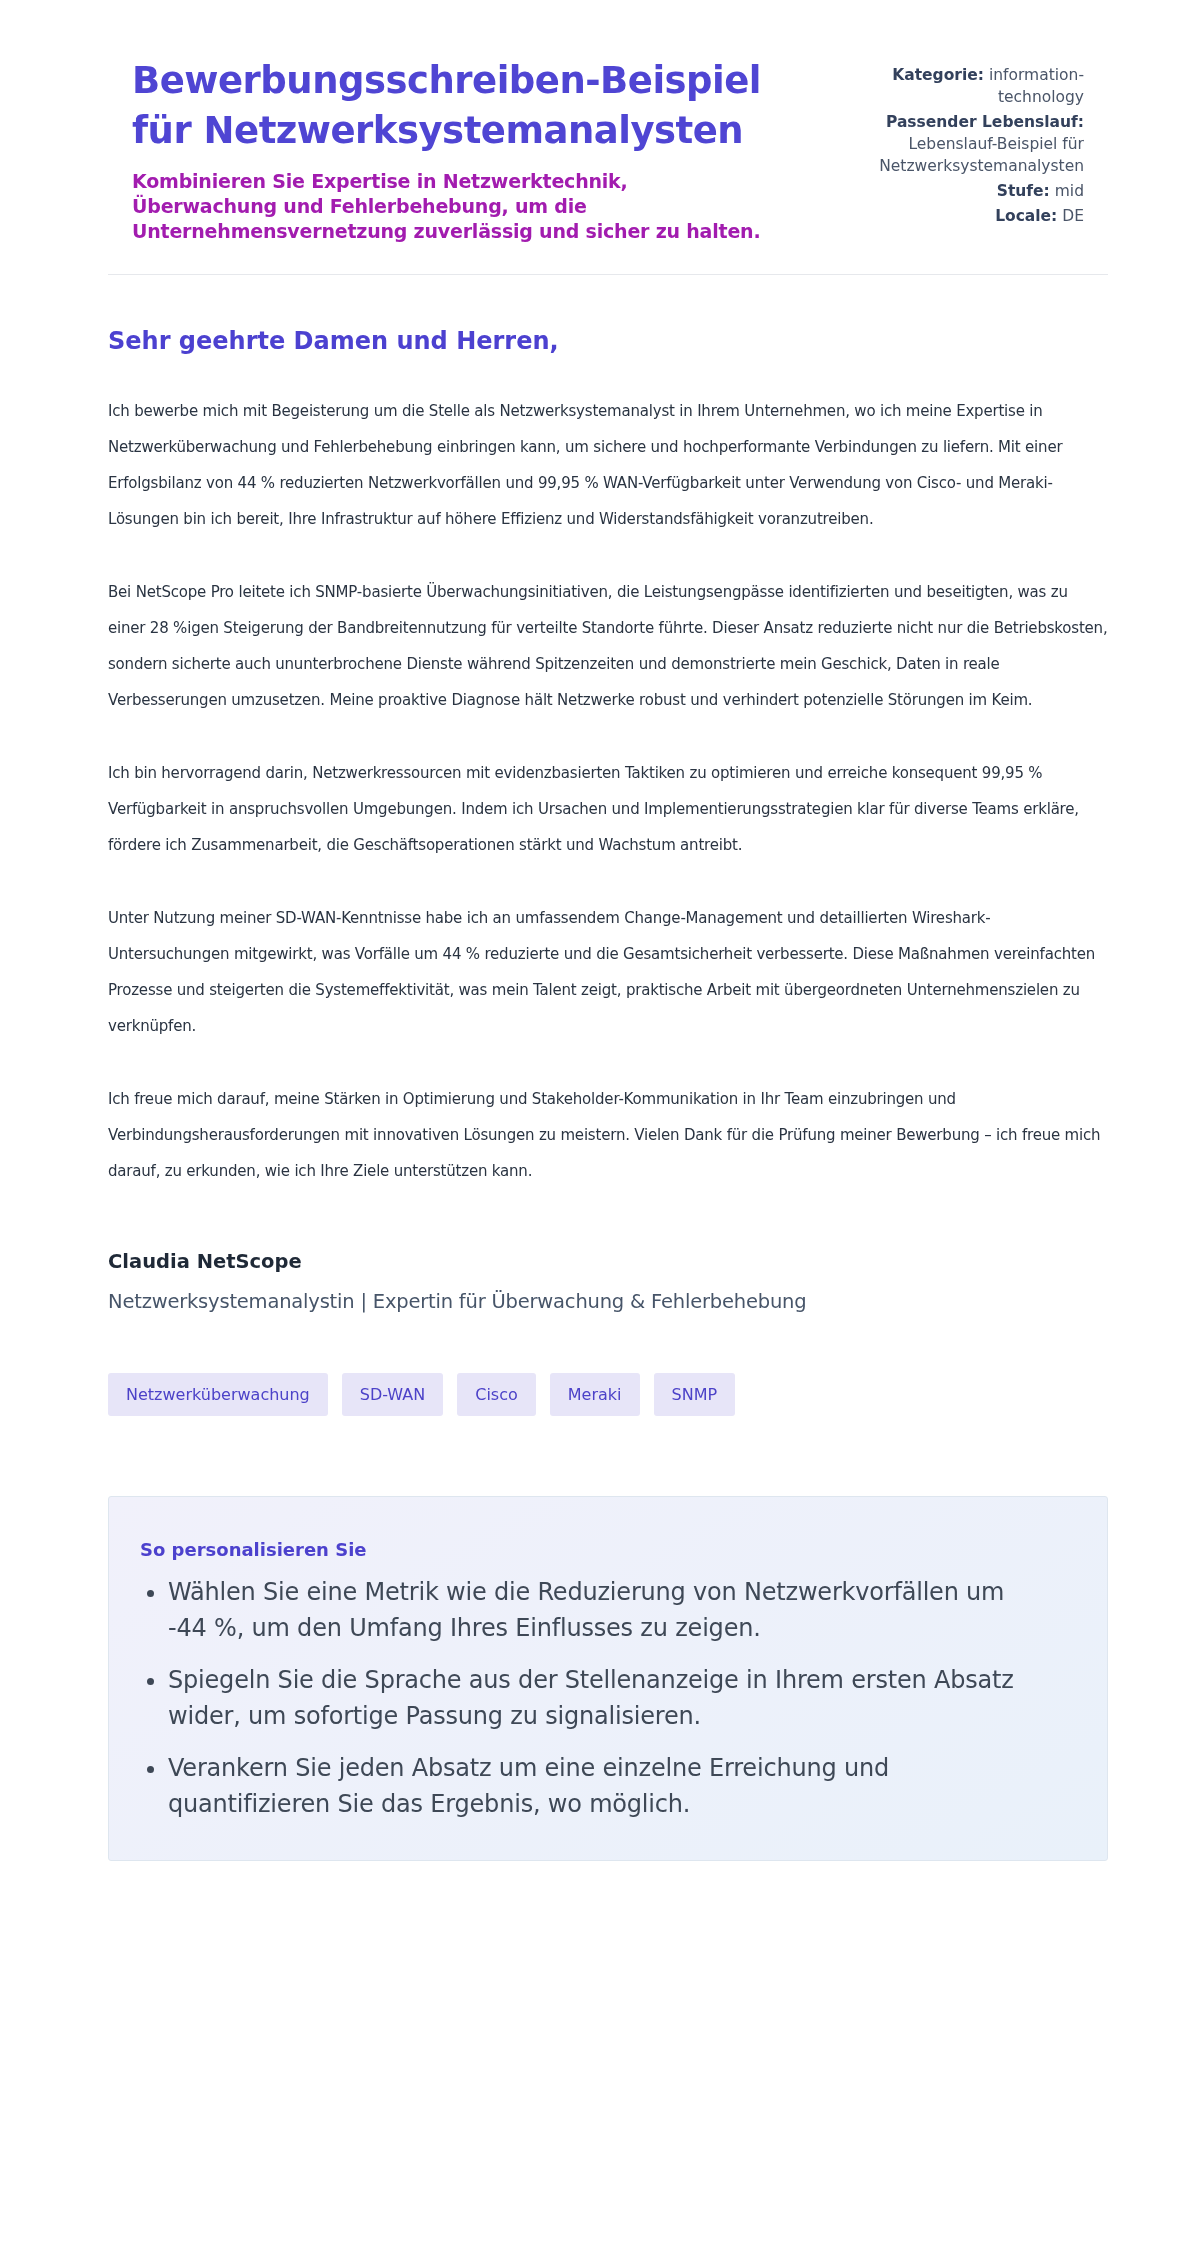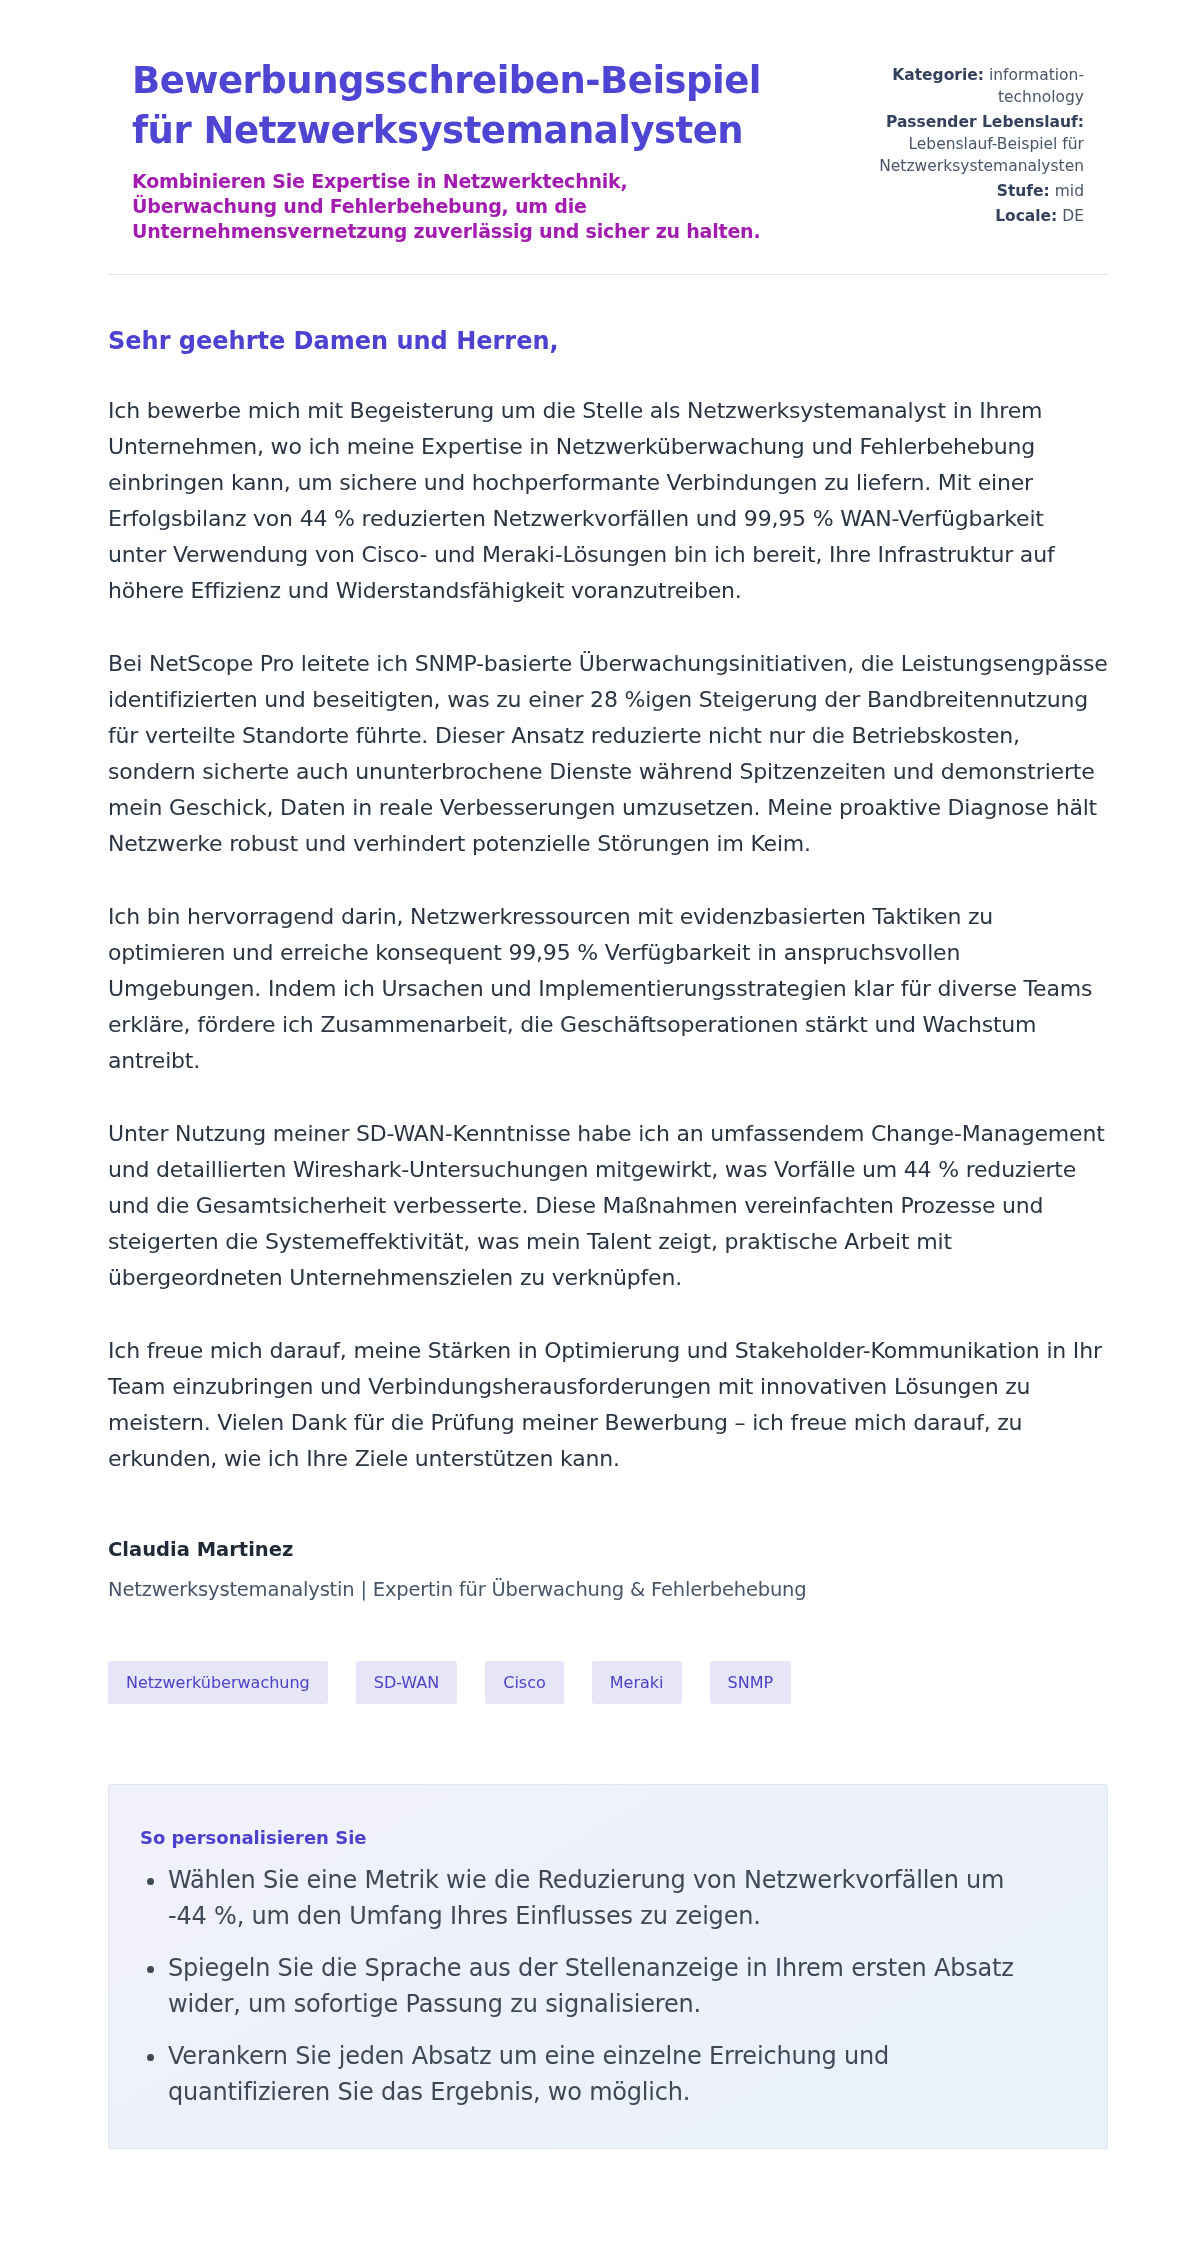--- a/index.html
+++ b/index.html
@@ -57,41 +57,41 @@
 
   
   .greeting {
     margin: 52px 0 38px 0;
     font-size: 24px;
     font-weight: 700;
     color: #4c41d0;
   }
   .para {
     margin: 0 0 37px 0;
-    font-size: 22px;
+    font-size: 15px;
     line-height: 36px;
     letter-spacing: -0.2px;
     color: #2a3442;
     max-width: 1000px;
   }
   .sig-name {
     margin: 61px 0 0 0;
     font-size: 19.5px;
     font-weight: 700;
     color: #1f2937;
   }
   .sig-role {
     margin: 17px 0 0 0;
     font-size: 19.5px;
     color: #475569;
     letter-spacing: -0.2px;
   }
 
   
-  .tags { margin-top: 60px; display: flex; gap: 28px; }
+  .tags { margin-top: 60px; display: flex; gap: 14px; }
   .tag {
     background: #e7e5f8;
     color: #4c42c8;
     font-size: 16px;
     line-height: 19px;
     padding: 12px 18px;
     border-radius: 3px;
     cursor: pointer;
     white-space: nowrap;
   }
@@ -141,21 +141,21 @@
 
   <hr class="divider">
 
   <div class="letter">
     <p class="greeting">Sehr geehrte Damen und Herren,</p>
     <p class="para">Ich bewerbe mich mit Begeisterung um die Stelle als Netzwerksystemanalyst in Ihrem Unternehmen, wo ich meine Expertise in Netzwerküberwachung und Fehlerbehebung einbringen kann, um sichere und hochperformante Verbindungen zu liefern. Mit einer Erfolgsbilanz von 44 % reduzierten Netzwerkvorfällen und 99,95 % WAN-Verfügbarkeit unter Verwendung von Cisco- und Meraki-Lösungen bin ich bereit, Ihre Infrastruktur auf höhere Effizienz und Widerstandsfähigkeit voranzutreiben.</p>
     <p class="para">Bei NetScope Pro leitete ich SNMP-basierte Überwachungsinitiativen, die Leistungsengpässe identifizierten und beseitigten, was zu einer 28 %igen Steigerung der Bandbreitennutzung für verteilte Standorte führte. Dieser Ansatz reduzierte nicht nur die Betriebskosten, sondern sicherte auch ununterbrochene Dienste während Spitzenzeiten und demonstrierte mein Geschick, Daten in reale Verbesserungen umzusetzen. Meine proaktive Diagnose hält Netzwerke robust und verhindert potenzielle Störungen im Keim.</p>
     <p class="para">Ich bin hervorragend darin, Netzwerkressourcen mit evidenzbasierten Taktiken zu optimieren und erreiche konsequent 99,95 % Verfügbarkeit in anspruchsvollen Umgebungen. Indem ich Ursachen und Implementierungsstrategien klar für diverse Teams erkläre, fördere ich Zusammenarbeit, die Geschäftsoperationen stärkt und Wachstum antreibt.</p>
     <p class="para">Unter Nutzung meiner SD-WAN-Kenntnisse habe ich an umfassendem Change-Management und detaillierten Wireshark-Untersuchungen mitgewirkt, was Vorfälle um 44 % reduzierte und die Gesamtsicherheit verbesserte. Diese Maßnahmen vereinfachten Prozesse und steigerten die Systemeffektivität, was mein Talent zeigt, praktische Arbeit mit übergeordneten Unternehmenszielen zu verknüpfen.</p>
     <p class="para">Ich freue mich darauf, meine Stärken in Optimierung und Stakeholder-Kommunikation in Ihr Team einzubringen und Verbindungsherausforderungen mit innovativen Lösungen zu meistern. Vielen Dank für die Prüfung meiner Bewerbung – ich freue mich darauf, zu erkunden, wie ich Ihre Ziele unterstützen kann.</p>
-    <p class="sig-name">Claudia Martinez</p>
+    <p class="sig-name">Claudia NetScope</p>
     <p class="sig-role">Netzwerksystemanalystin | Expertin für Überwachung &amp; Fehlerbehebung</p>
   </div>
 
   <div class="tags">
     <span class="tag">Netzwerküberwachung</span>
     <span class="tag">SD-WAN</span>
     <span class="tag">Cisco</span>
     <span class="tag">Meraki</span>
     <span class="tag">SNMP</span>
   </div>

